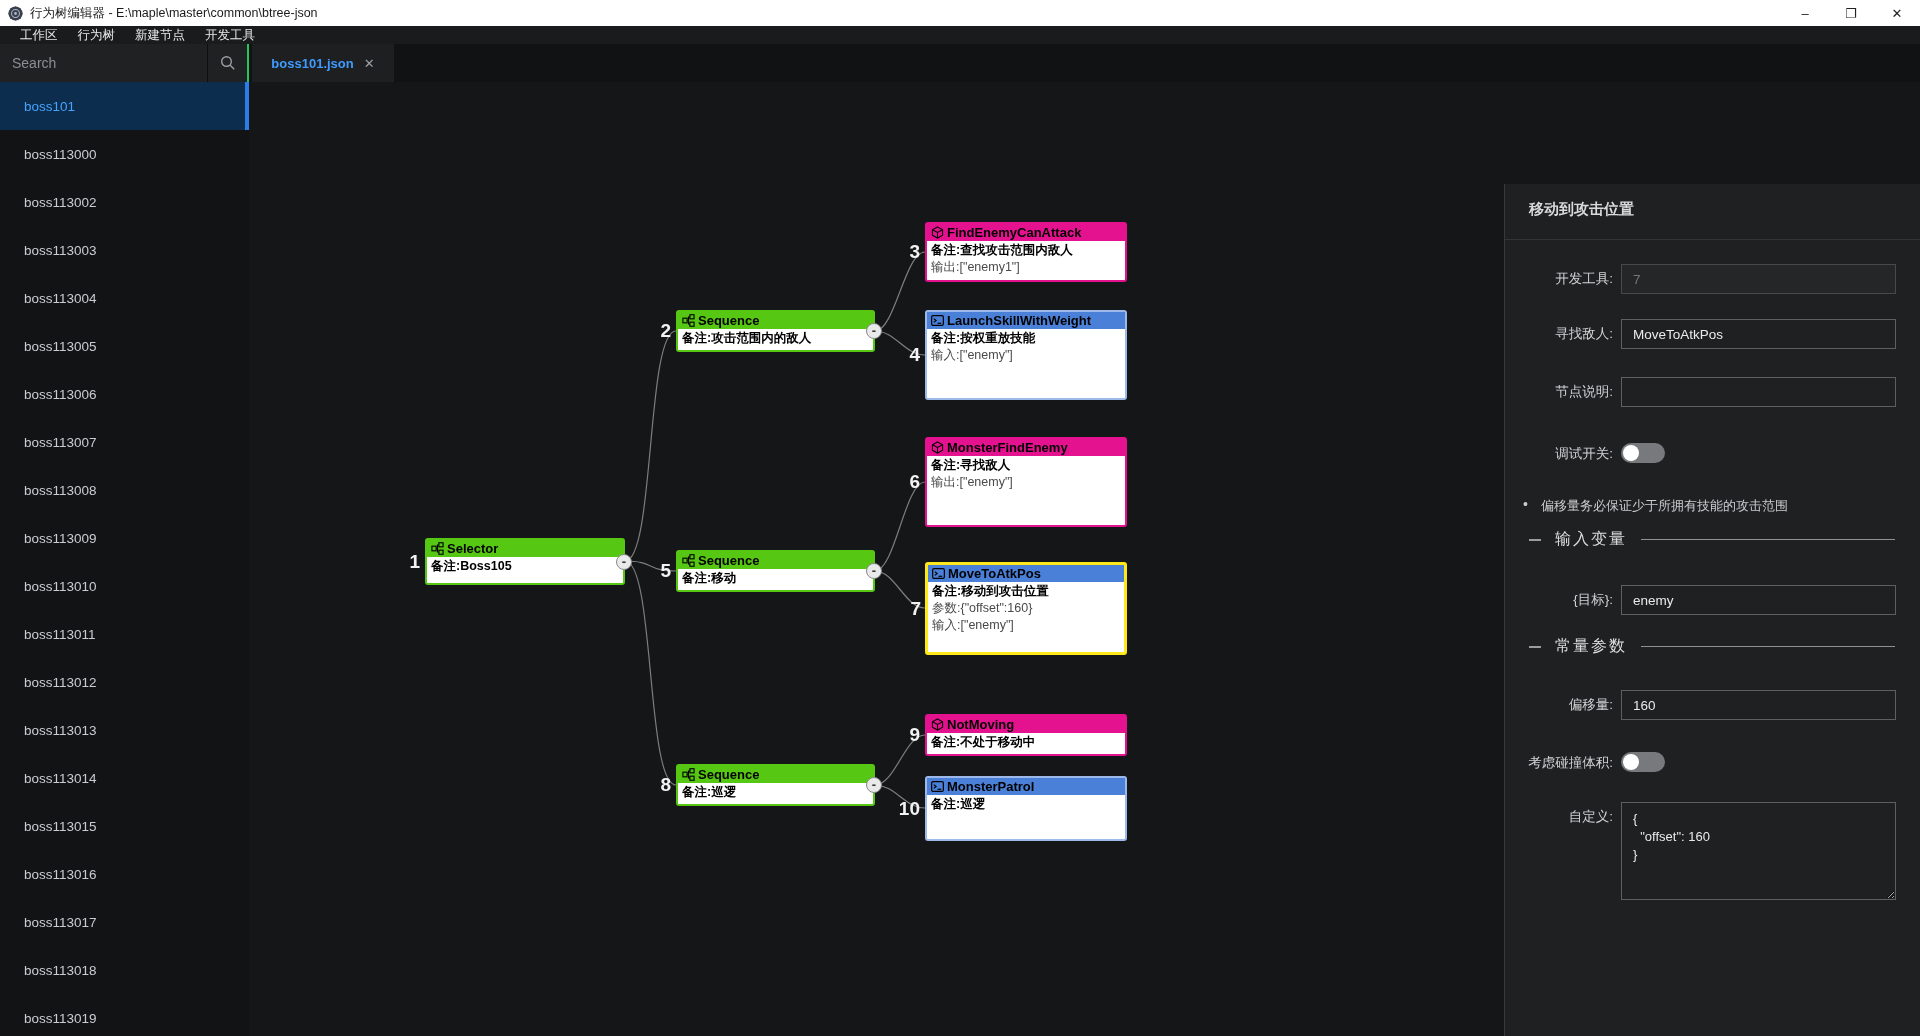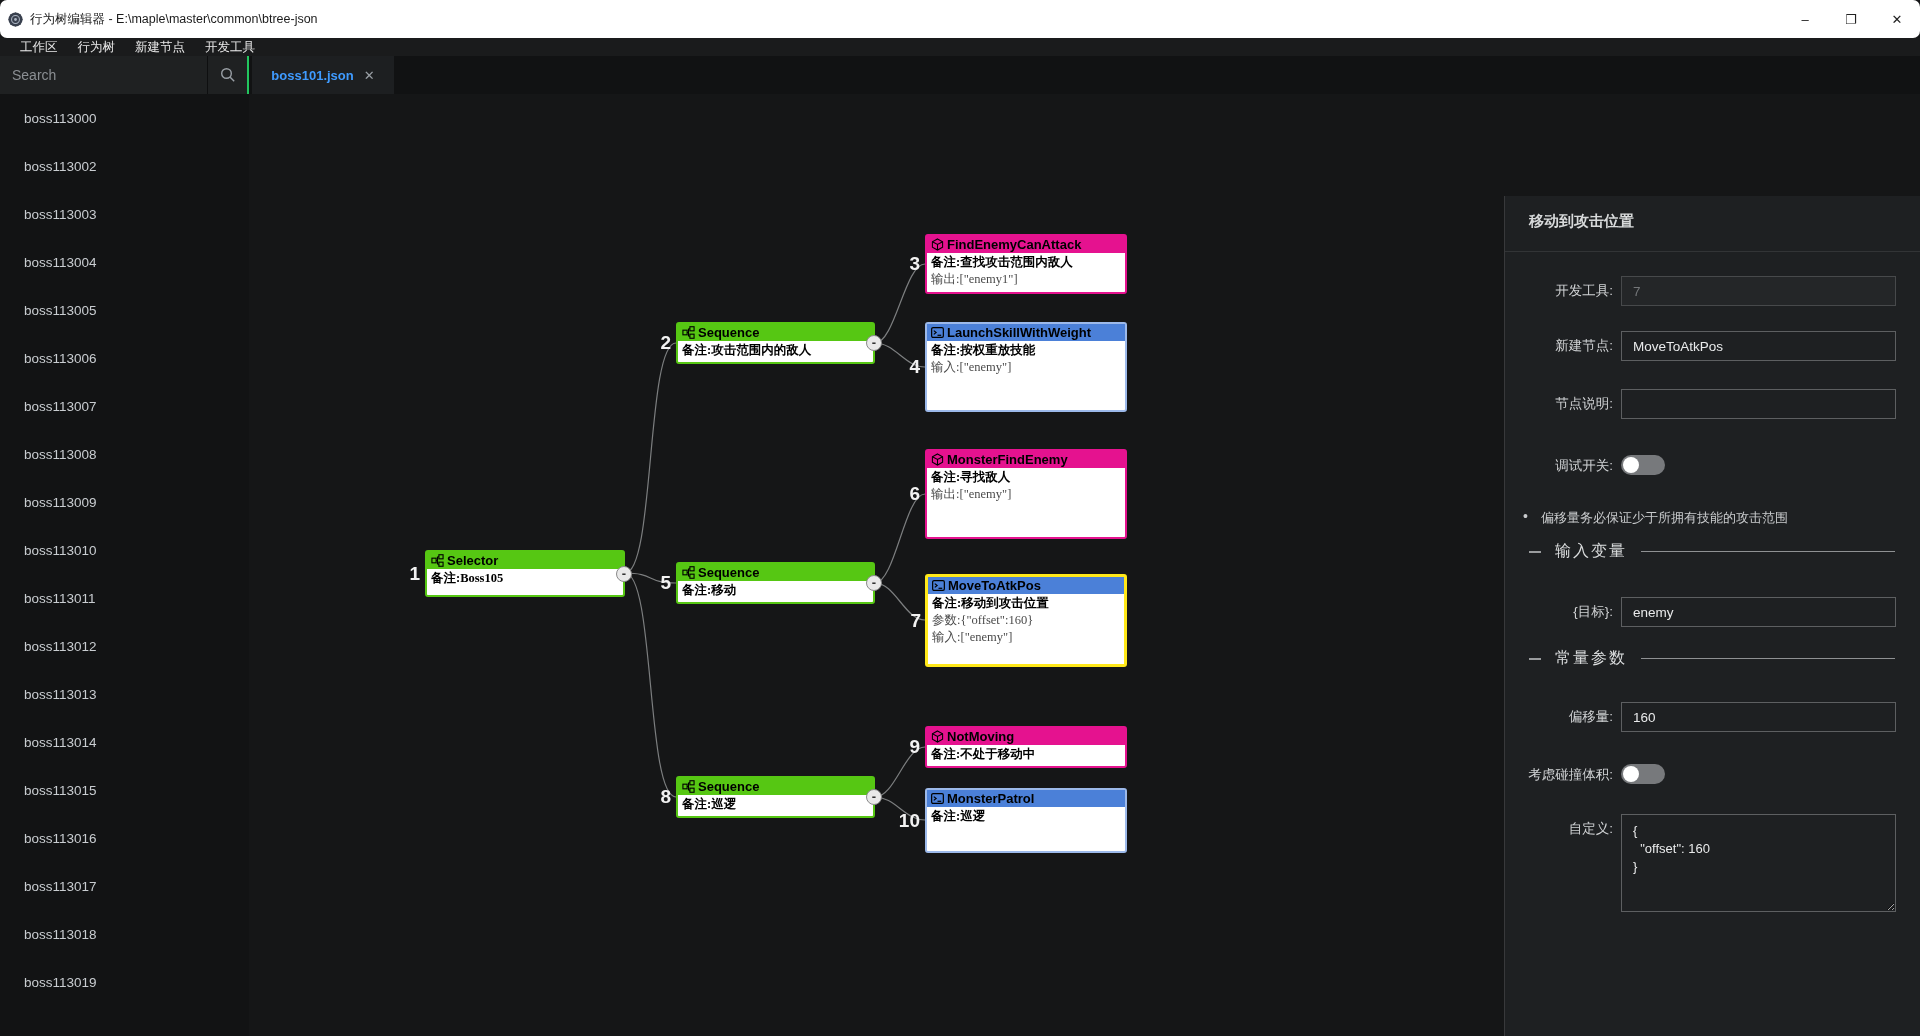--- a/index.html
+++ b/index.html
@@ -1,20 +1,20 @@
 <!DOCTYPE html>
 <html><head>
 <meta charset="utf-8">
 <style>
   * { margin:0; padding:0; box-sizing:border-box; }
   html,body { width:1920px; height:1036px; overflow:hidden; background:#151617;
               font-family:"Liberation Sans", sans-serif; }
 
   
-  .titlebar { height:38px; background:#ffffff; display:flex; align-items:center;border-radius:7px; }
+  .titlebar { height:26px; background:#ffffff; display:flex; align-items:center; }
   .app-icon { width:15px; height:15px; margin:0 7px 0 8px; }
   .title-text { font-size:12.5px; color:#1b1b1b; }
   .win-controls { margin-left:auto; display:flex; height:100%; }
   .win-btn { width:46px; height:100%; display:flex; align-items:center; justify-content:center;
              font-size:13px; color:#222; cursor:default; }
 
   
   .menubar { height:18px; background:#1a1b1c; display:flex; align-items:center; padding-left:10px; }
   .menu-item { color:#e8e8e8; font-size:12.5px; padding:14px 10px; }
 
@@ -44,21 +44,21 @@
 
   
   .canvas { position:relative; flex:1; background:#151617; }
   .edges { position:absolute; left:0; top:0; pointer-events:none; }
   .edges path { stroke:#8e9092; stroke-width:1.2; fill:none; opacity:.85; }
 
   .bt-node { position:absolute; border-radius:3px; background:#ffffff; display:flex;
              flex-direction:column; }
   .bt-node .ntitle { display:flex; align-items:center; gap:3px; padding:1px 4px;
              font-size:13px; font-weight:bold; color:#000; line-height:15px; white-space:nowrap; }
-  .bt-node .nbody { flex:1; background:#ffffff; padding:1px 3px 2px 4px; border-radius:0 0 2px 2px;font-family:Liberation Serif, serif; }
+  .bt-node .nbody { flex:1; background:#ffffff; padding:1px 3px 2px 4px; border-radius:0 0 2px 2px; }
   .nline { font-size:12.5px; color:#4a4a4a; line-height:17px; white-space:nowrap; }
   .nline.first { color:#000; font-weight:bold; }
 
   .type-composite { border:2px solid #56c713; }
   .type-composite .ntitle { background:#56c713; }
   .type-condition { border:2px solid #e5128f; }
   .type-condition .ntitle { background:#e5128f; }
   .type-action { border:2px solid #9cb9ea; }
   .type-action .ntitle { background:#4b80d8; }
   .bt-node.selected { border:3px solid #ffe81a; }
@@ -139,20 +139,23 @@
     <div class="tab">
       <span class="tab-label">boss101.json</span>
       <span class="tab-close">✕</span>
     </div>
   </div>
 </div>
 
 <div class="main">
 
   <div class="sidebar">
+    <div class="side-item selected">
+        <span>boss101</span>
+      </div>
     <div class="side-item">
         <span>boss113000</span>
       </div>
     <div class="side-item">
         <span>boss113002</span>
       </div>
     <div class="side-item">
         <span>boss113003</span>
       </div>
     <div class="side-item">
@@ -401,21 +404,21 @@
     <div class="panel">
       <div class="panel-title">移动到攻击位置</div>
       <div class="panel-divider"></div>
 
       <div class="prow" style="top:80px;">
         <span class="plabel">开发工具:</span>
         <input class="pinput" disabled="" value="7" style="">
       </div>
 
       <div class="prow" style="top:135px;">
-        <span class="plabel">新建节点:</span>
+        <span class="plabel">寻找敌人:</span>
         <input class="pinput" value="MoveToAtkPos" style="">
       </div>
 
       <div class="prow" style="top:255px;">
         <span class="plabel">调试开关:</span>
         <div class="toggle">
           <div class="knob"></div>
         </div>
       </div>
 

